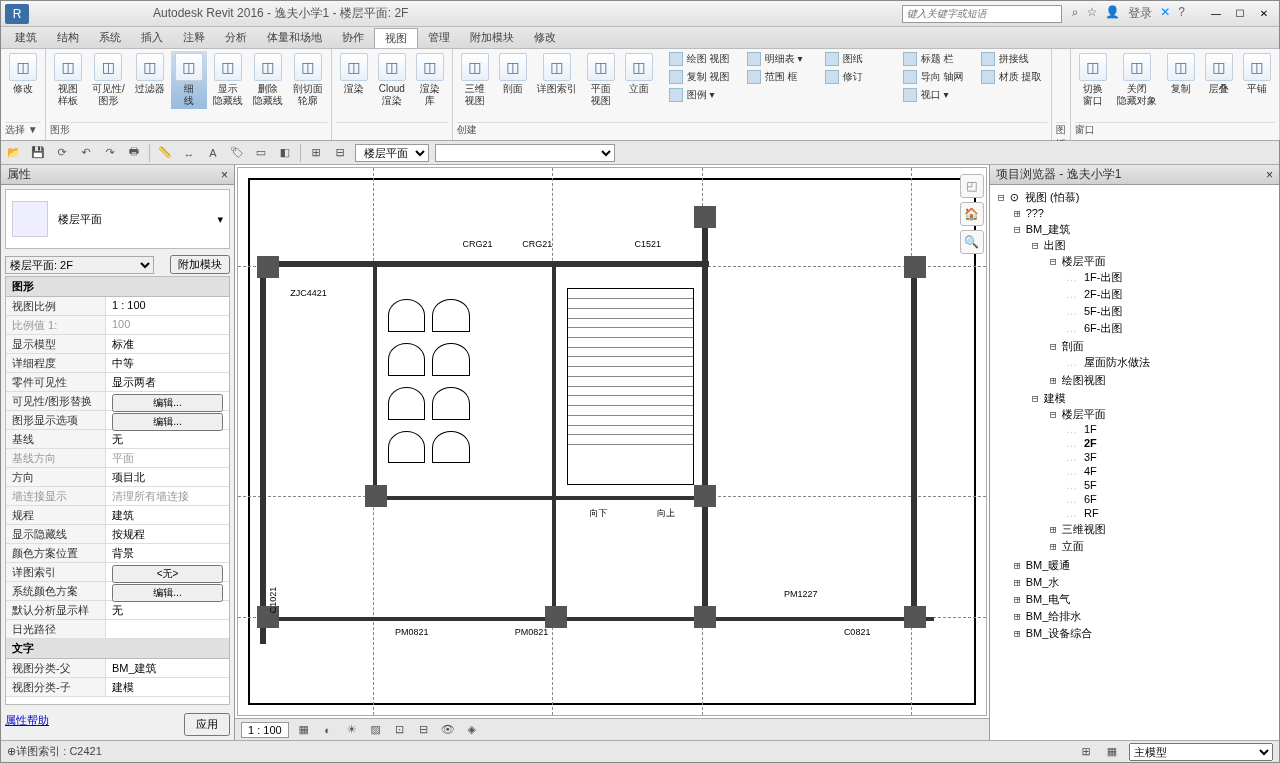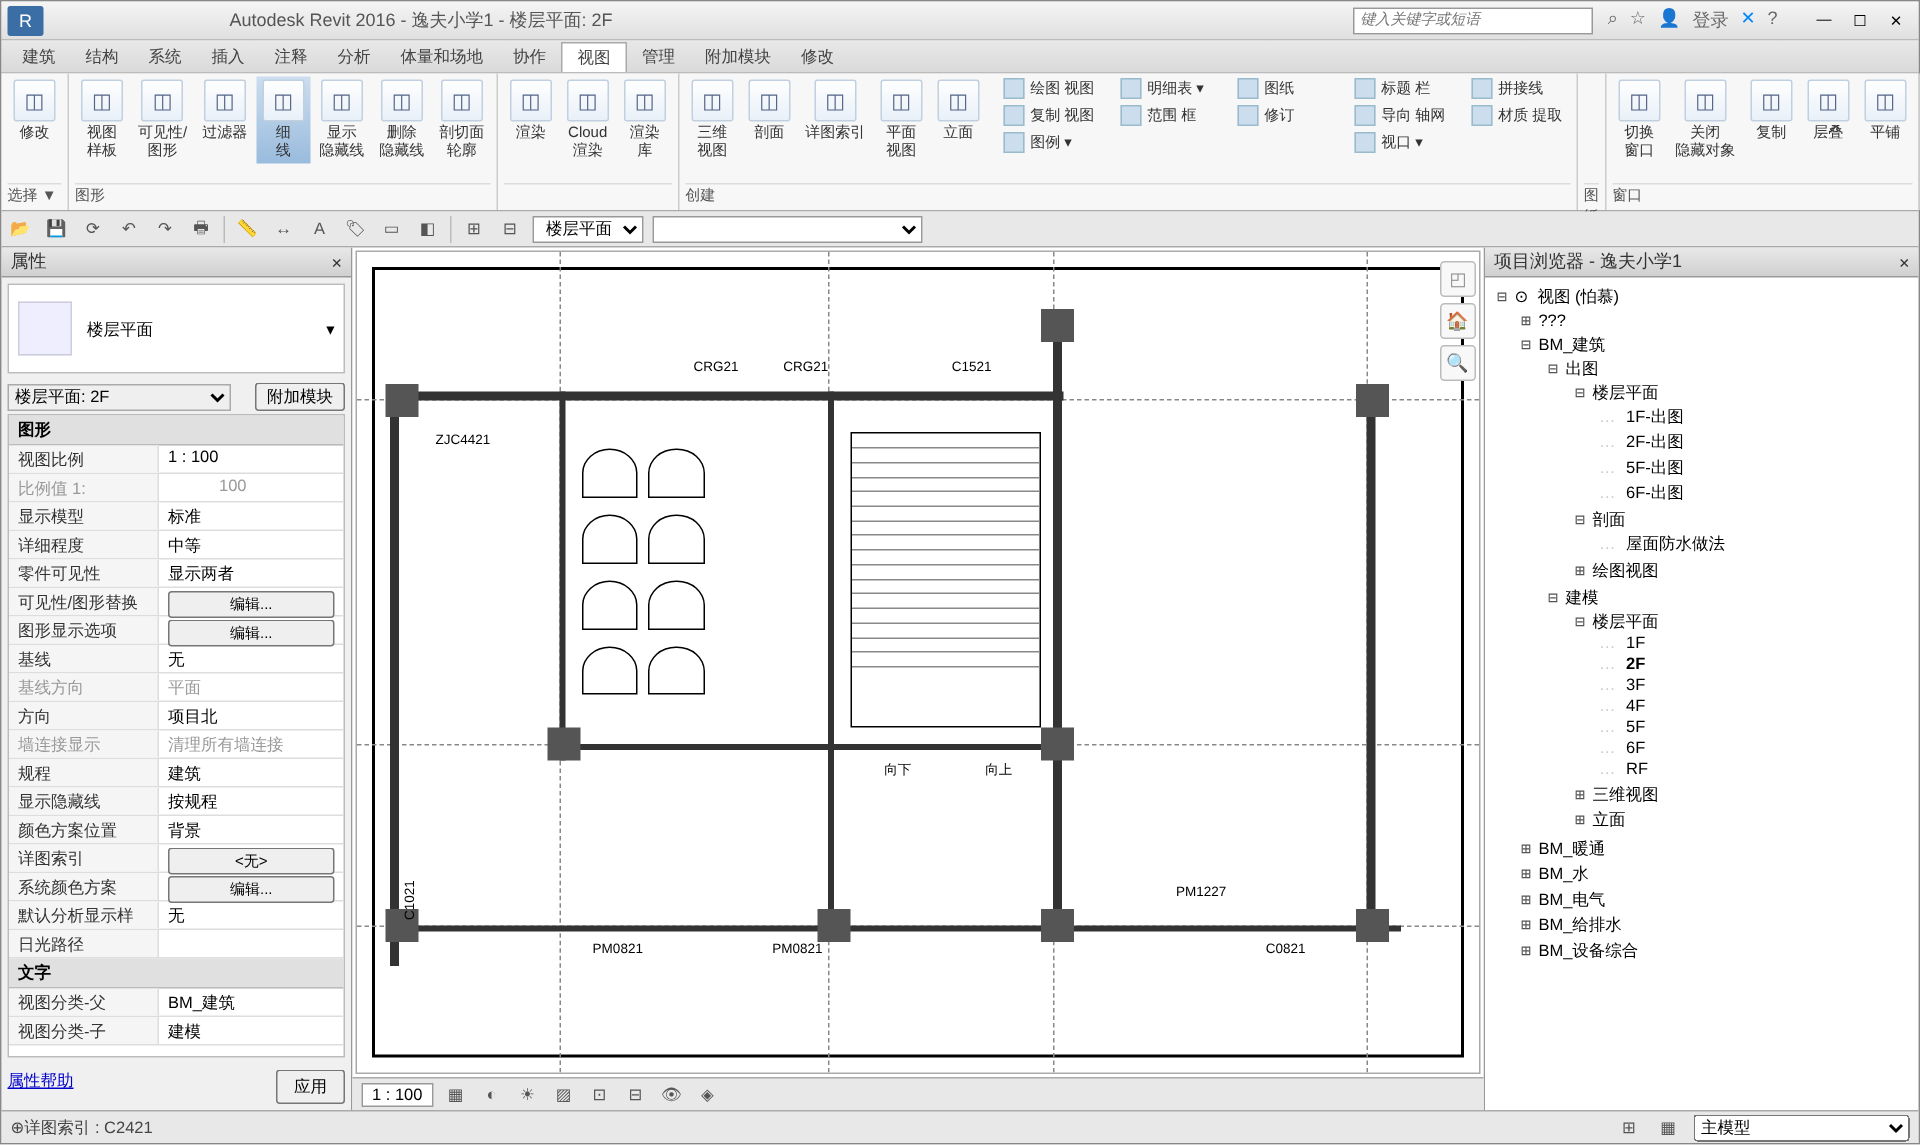--- a/index.html
+++ b/index.html
@@ -362,21 +362,21 @@
         <button style="width:60px">附加模块</button>
       </div>
       <div class="prop-grid" id="propgrid">
           <div class="pgroup">图形</div>
           <div class="pitem">
             <div class="pn">视图比例</div>
             <div class="pv">1 : 100</div>
           </div>
           <div class="pitem ro">
             <div class="pn">比例值 1:</div>
-            <div class="pv" style="color: rgb(153, 153, 153); margin-left: 34px;">100</div>
+            <div class="pv" style="color: rgb(153, 153, 153);">100</div>
           </div>
           <div class="pitem">
             <div class="pn">显示模型</div>
             <div class="pv">标准</div>
           </div>
           <div class="pitem">
             <div class="pn">详细程度</div>
             <div class="pv">中等</div>
           </div>
           <div class="pitem">

